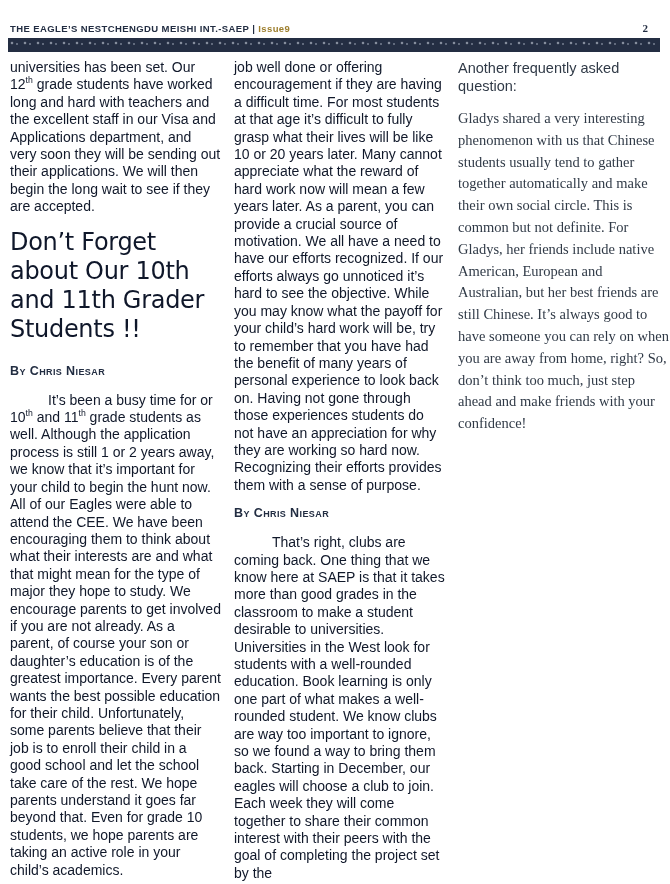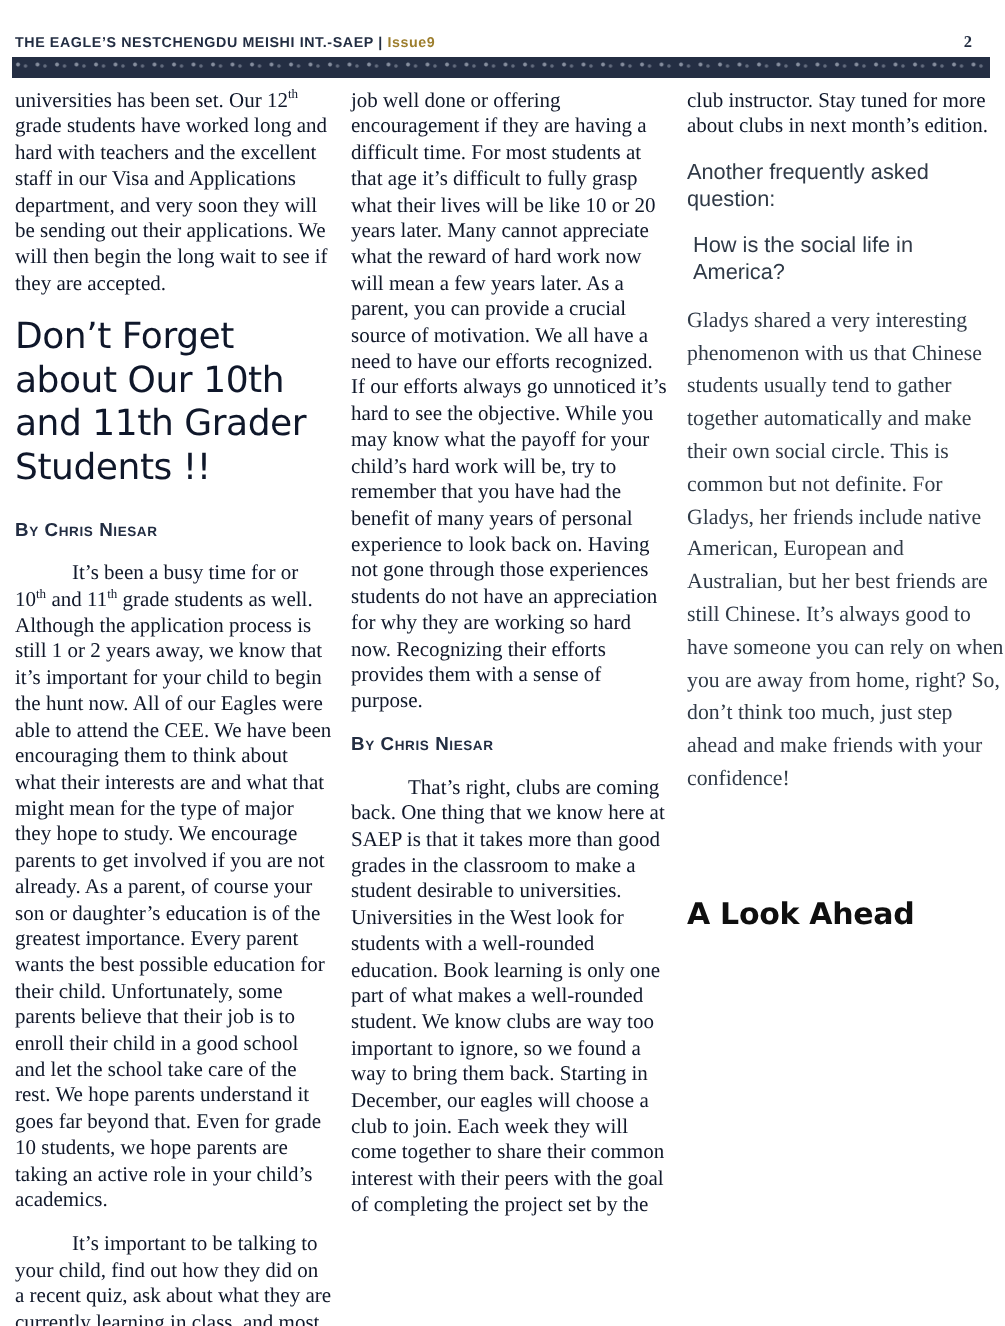--- a/index.html
+++ b/index.html
@@ -56,21 +56,21 @@
     display: flex;
     gap: 13px;
     padding: 7px 10px 0 10px;
   }
   .col {
     flex: 0 0 211px;
     width: 211px;
   }
   
   .body-text {
-    font-family: Liberation Serif, serif;
+    font-family: Liberation Sans, sans-serif;
     font-size: 14px;
     line-height: 17.4px;
     color: #10182a;
     margin: 0 0 12px 0;
     text-align: left;
   }
   .indent {
     text-indent: 38px;
   }
   sup {
@@ -150,21 +150,18 @@
       <p class="body-text indent">It’s important to be talking to your child, find out how they did on a recent quiz, ask about what they are currently learning in class, and most importantly praising them on a</p>
     </div>
 
     <div class="col">
       <p class="body-text">job well done or offering encouragement if they are having a difficult time. For most students at that age it’s difficult to fully grasp what their lives will be like 10 or 20 years later.  Many cannot appreciate what the reward of hard work now will mean a few years later.  As a parent, you can provide a crucial source of motivation.  We all have a need to have our efforts recognized. If our efforts always go unnoticed it’s hard to see the objective.  While you may know what the payoff for your child’s hard work will be, try to remember that you have had the benefit of many years of personal experience to look back on.  Having not gone through those experiences students do not have an appreciation for why they are working so hard now.  Recognizing their efforts provides them with a sense of purpose.</p>
       <div class="byline">By Chris Niesar</div>
       <p class="body-text indent">That’s right, clubs are coming back.  One thing that we know here at SAEP is that it takes more than good grades in the classroom to make a student desirable to universities. Universities in the West look for students with a well-rounded education.   Book learning is only one part of what makes a well-rounded student. We know clubs are way too important to ignore, so we found a way to bring them back. Starting in December, our eagles will choose a club to join.  Each week they will come together to share their common interest with their peers with the goal of completing the project set by the</p>
     </div>
 
     <div class="col">
-      <p class="body-text">club instructor.  Stay tuned for more about clubs in next month’s edition.</p>
       <p class="sans-lead">Another frequently asked question:</p>
-      <p class="sans-lead question-line">How is the social life in America?</p>
       <p class="sans-text">Gladys shared a very interesting phenomenon with us that Chinese students usually tend to gather together automatically and make their own social circle. This is common but not definite. For Gladys, her friends include native American, European and Australian, but her best friends are still Chinese. It’s always good to have someone you can rely on when you are away from home, right? So, don’t think too much, just step ahead and make friends with your confidence!</p>
-      <h2 class="look-ahead-heading">A Look Ahead</h2>
     </div>
 
   </div>
 </div>
 
 </body></html>

